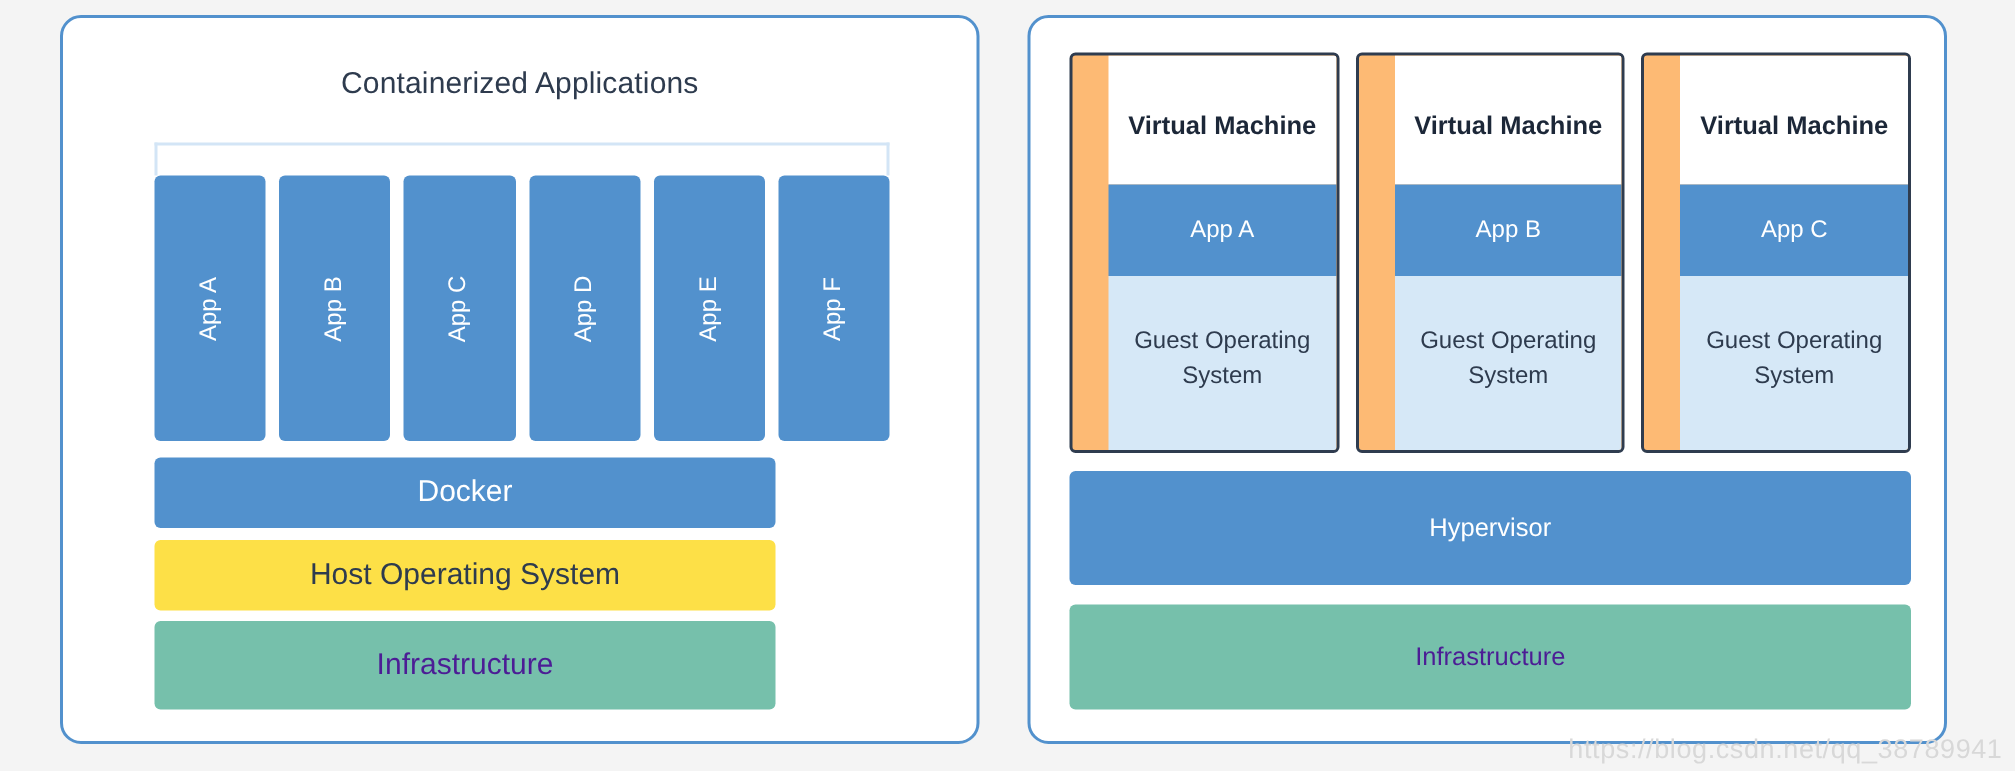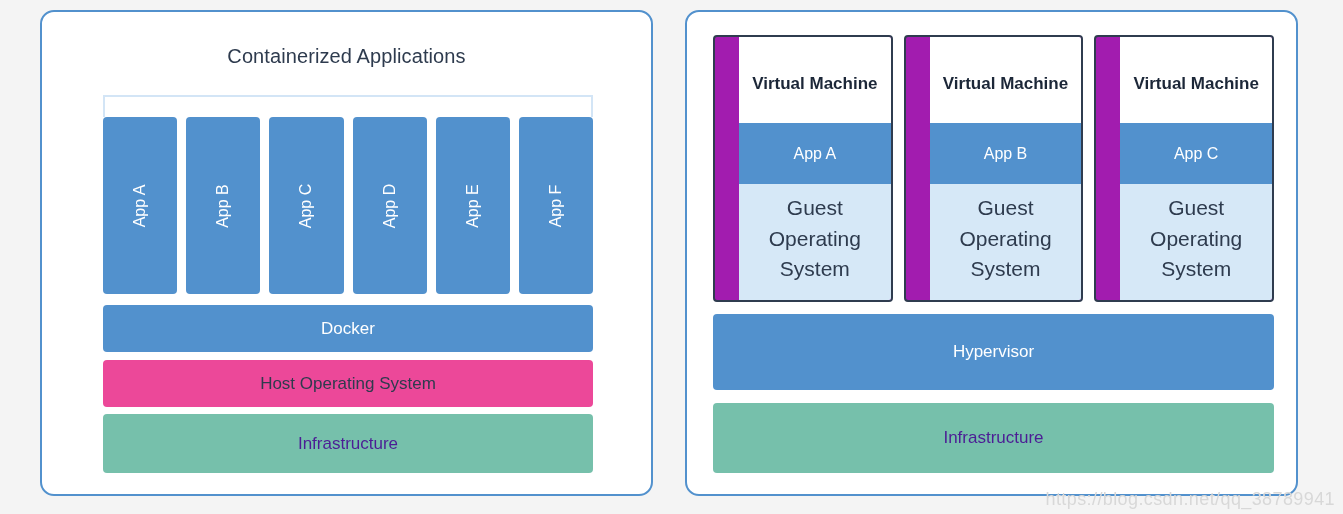--- a/index.html
+++ b/index.html
@@ -78,30 +78,30 @@
     top: 50%;
     transform: translate(-50%, -50%) rotate(-90deg);
     white-space: nowrap;
     color: #ffffff;
     font-size: 16px;
   }
 
   .layer {
     position: absolute;
     left: 61px;
-    width: 490px;
-    border-radius: 4px;
-    display: flex;
-    align-items: center;
-    justify-content: center;
-    font-size: 17px;
+    width: 414px;
+    border-radius: 4px;
+    display: flex;
+    align-items: center;
+    justify-content: center;
+    font-size: 20px;
     box-sizing: border-box;
   }
   .layer-blue  { background: #5291cd; color: #ffffff; }
-  .layer-light { background: #ec4899; color: #2e3b4e; }
+  .layer-light { background: #fde047; color: #2e3b4e; }
   .layer-green { background: #76c0ab; color: #4c1d95; }
 
   #layer-docker  { top: 293px; height: 47px; }
   #layer-host-os { top: 348px; height: 47px; }
   #layer-infra-l { top: 402px; height: 59px; }
 
   
   .vm-row {
     position: absolute;
     left: 26px;
@@ -109,21 +109,21 @@
     width: 561px;
     height: 267px;
     display: flex;
     gap: 11px;
   }
   .vm-box {
     flex: 1 1 0;
     border: 2px solid #2f3c4f;
     border-radius: 4px;
     box-sizing: border-box;
-    background: #a21caf;
+    background: #fdba74;
     display: flex;
     flex-direction: column;
     overflow: hidden;
     padding-left: 24px;
   }
   .vm-header {
     height: 86px;
     display: flex;
     align-items: center;
     justify-content: center;
@@ -144,21 +144,21 @@
     font-size: 16px;
   }
   .vm-guest {
     flex: 1 1 auto;
     background: #d6e8f7;
     color: #2e3b4e;
     display: flex;
     align-items: center;
     justify-content: center;
     text-align: center;
-    font-size: 21px;
+    font-size: 16px;
     line-height: 1.45;
     padding-bottom: 6px;
     box-sizing: border-box;
   }
 
   .layer-r {
     position: absolute;
     left: 26px;
     width: 561px;
     border-radius: 4px;

